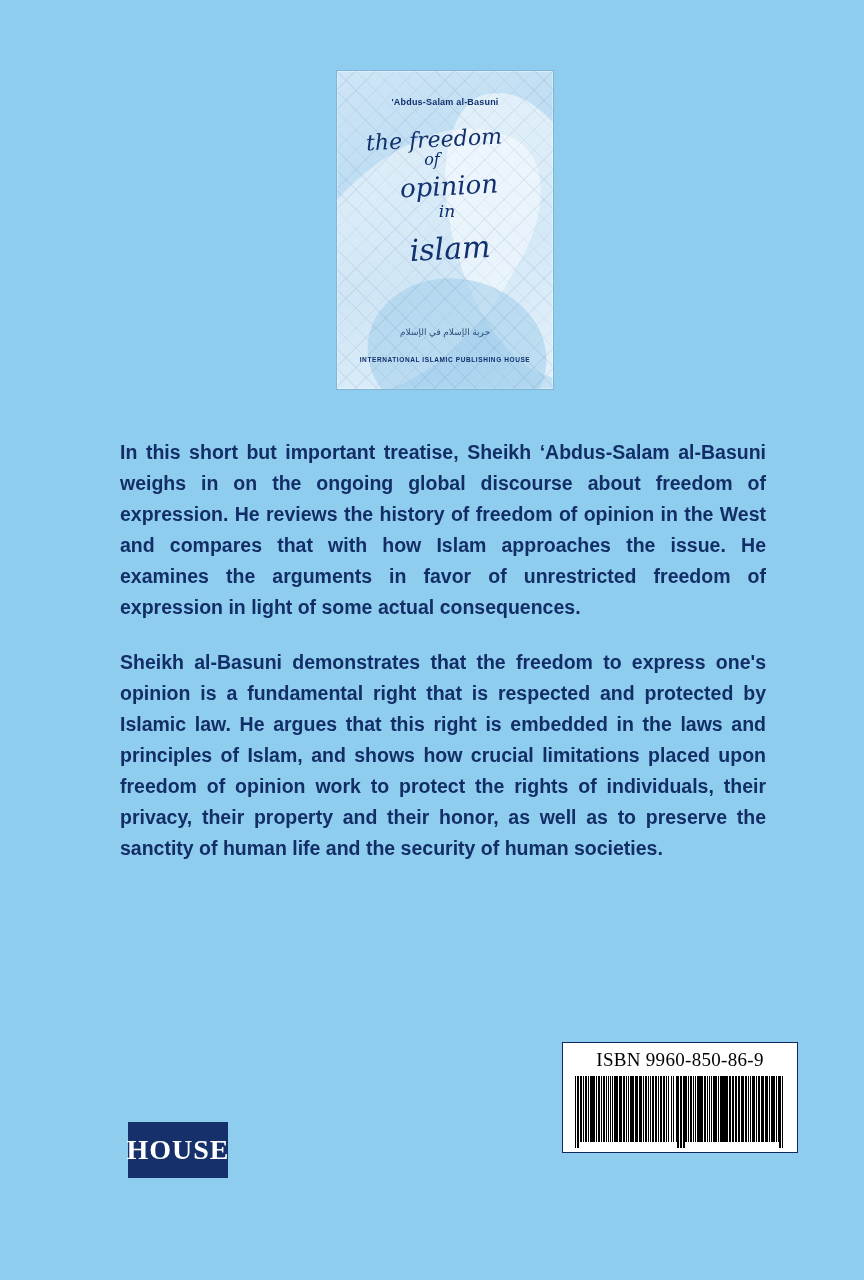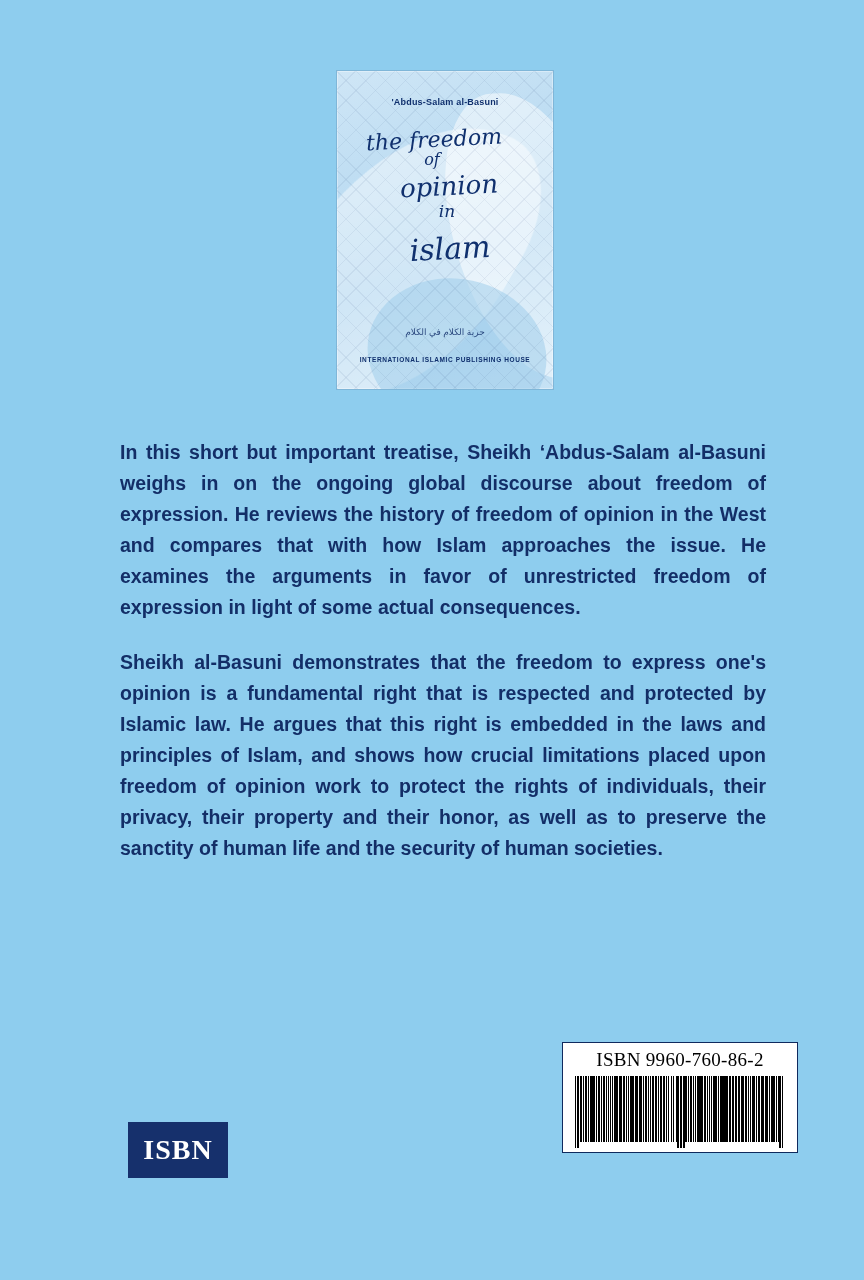--- a/index.html
+++ b/index.html
@@ -240,36 +240,36 @@
     <div class="pattern"></div>
     <div class="inner">
       <div class="ct-author">'Abdus-Salam al-Basuni</div>
       <div class="ct-title">
         <span class="ct-line1">the freedom</span>
         <span class="ct-of">of</span>
         <span class="ct-line2">opinion</span>
         <span class="ct-in">in</span>
         <span class="ct-line3">islam</span>
       </div>
-      <div class="ct-arabic">حرية الكلام في الكلام</div>
+      <div class="ct-arabic">حرية الإسلام في الإسلام</div>
       <div class="ct-publisher">INTERNATIONAL ISLAMIC PUBLISHING HOUSE</div>
     </div>
   </div>
 
   <div class="blurb">
     <p>In this short but important treatise, Sheikh ‘Abdus-Salam al-Basuni weighs in on the ongoing global discourse about freedom of expression. He reviews the history of freedom of opinion in the West and compares that with how Islam approaches the issue. He examines the arguments in favor of unrestricted freedom of expression in light of some actual consequences.</p>
     <p>Sheikh al-Basuni demonstrates that the freedom to express one's opinion is a fundamental right that is respected and protected by Islamic law.  He argues that this right is embedded in the laws and principles of Islam, and shows how crucial limitations placed upon freedom of opinion work to protect the rights of individuals, their privacy, their property and their honor, as well as to preserve the sanctity of human life and the security of human societies.</p>
   </div>
 
   <div class="logo">
-    <span class="logo-text">ISBN</span>
+    <span class="logo-text">HOUSE</span>
   </div>
 
   <div class="isbn-block">
-    <div class="isbn-text">ISBN 9960-760-86-2</div>
+    <div class="isbn-text">ISBN 9960-850-86-9</div>
     <div class="barcode" id="barcode">
         <span style="width:1px;height:100%;align-self:flex-start;"></span>
         <span style="width:2px;background:transparent;"></span>
         <span style="width:3px;height:100%;align-self:flex-start;"></span>
         <span style="width:2px;background:transparent;"></span>
         <span style="width:3px;height:92%;align-self:flex-start;"></span>
         <span style="width:2px;background:transparent;"></span>
         <span style="width:2px;height:92%;align-self:flex-start;"></span>
         <span style="width:1px;background:transparent;"></span>
         <span style="width:3px;height:92%;align-self:flex-start;"></span>

